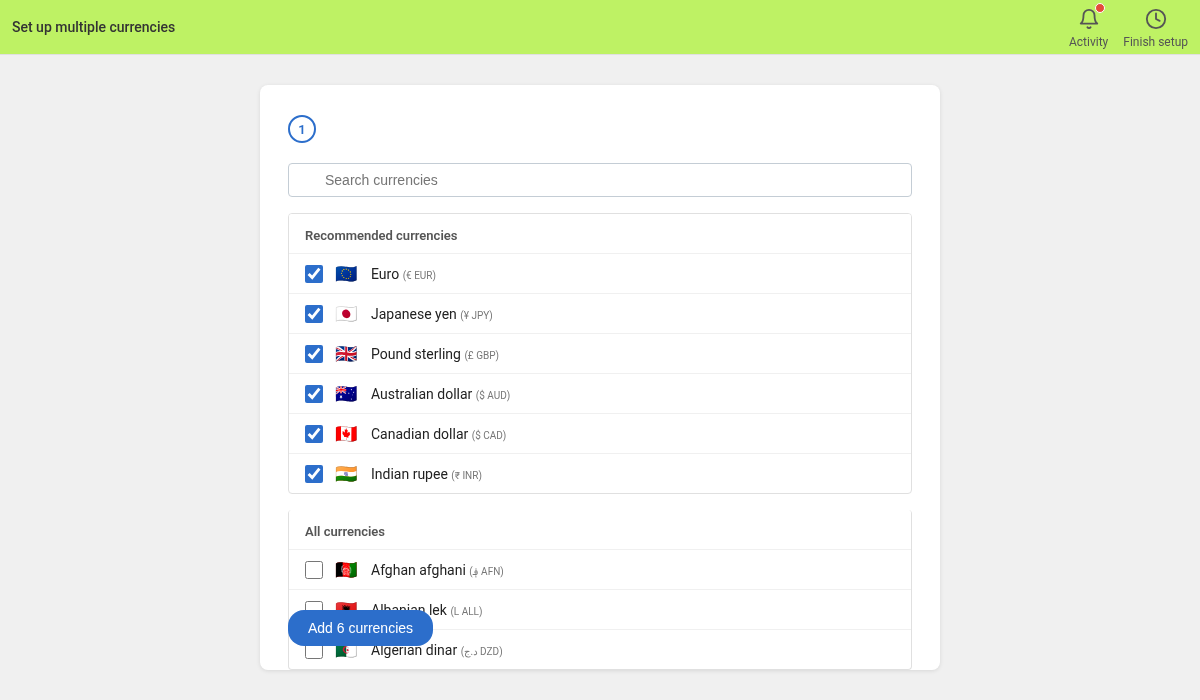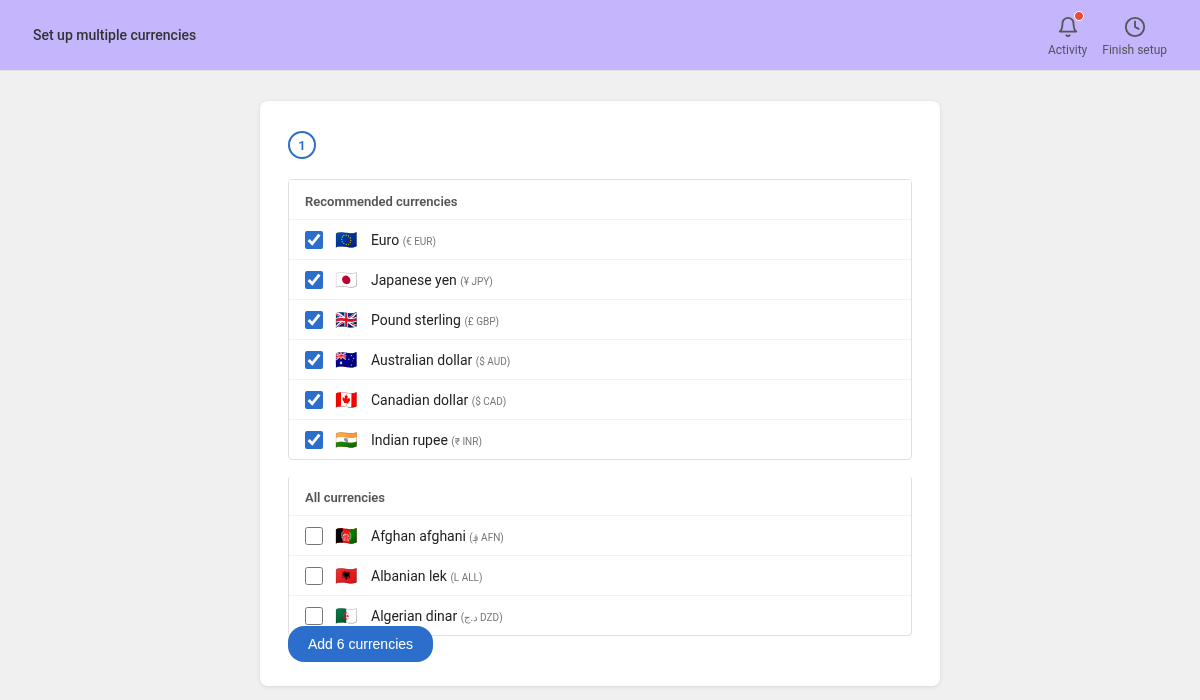--- a/index.html
+++ b/index.html
@@ -6,27 +6,27 @@
     body {
       font-family: -apple-system, BlinkMacSystemFont, 'Segoe UI', Roboto, sans-serif;
       background: #f0f0f0;
       width: 1200px;
       height: 700px;
       overflow: hidden;
     }
 
     
     .top-nav {
-      background: #c4b5fd;
+      background: #bef264;
       border-bottom: 1px solid #e0e0e0;
-      height: 71px;
+      height: 55px;
       display: flex;
       align-items: center;
       justify-content: space-between;
-      padding: 0 33px;
+      padding: 0 12px;
     }
     .top-nav-title {
       font-size: 14px;
       color: #333;
       font-weight: 500;
     }
     .top-nav-actions {
       display: flex;
       align-items: center;
       gap: 15px;
@@ -251,20 +251,26 @@
 
 <div class="page-content">
   <div class="card">
 
     <div class="step-header">
       <div class="step-number">1</div>
       <div>
       </div>
     </div>
 
+    <div class="search-container">
+      <div class="search-wrapper">
+        <span class="search-icon-pos">🔍</span>
+        <input class="search-box" type="text" placeholder="Search currencies" style="">
+      </div>
+    </div>
 
     <div class="currency-section">
       <div class="section-label">Recommended currencies</div>
 
       <div class="currency-item">
         <input type="checkbox" class="currency-checkbox" checked="" style="">
         <span class="currency-flag">🇪🇺</span>
         <span class="currency-name">Euro <span class="currency-code">(€ EUR)</span></span>
       </div>
 

